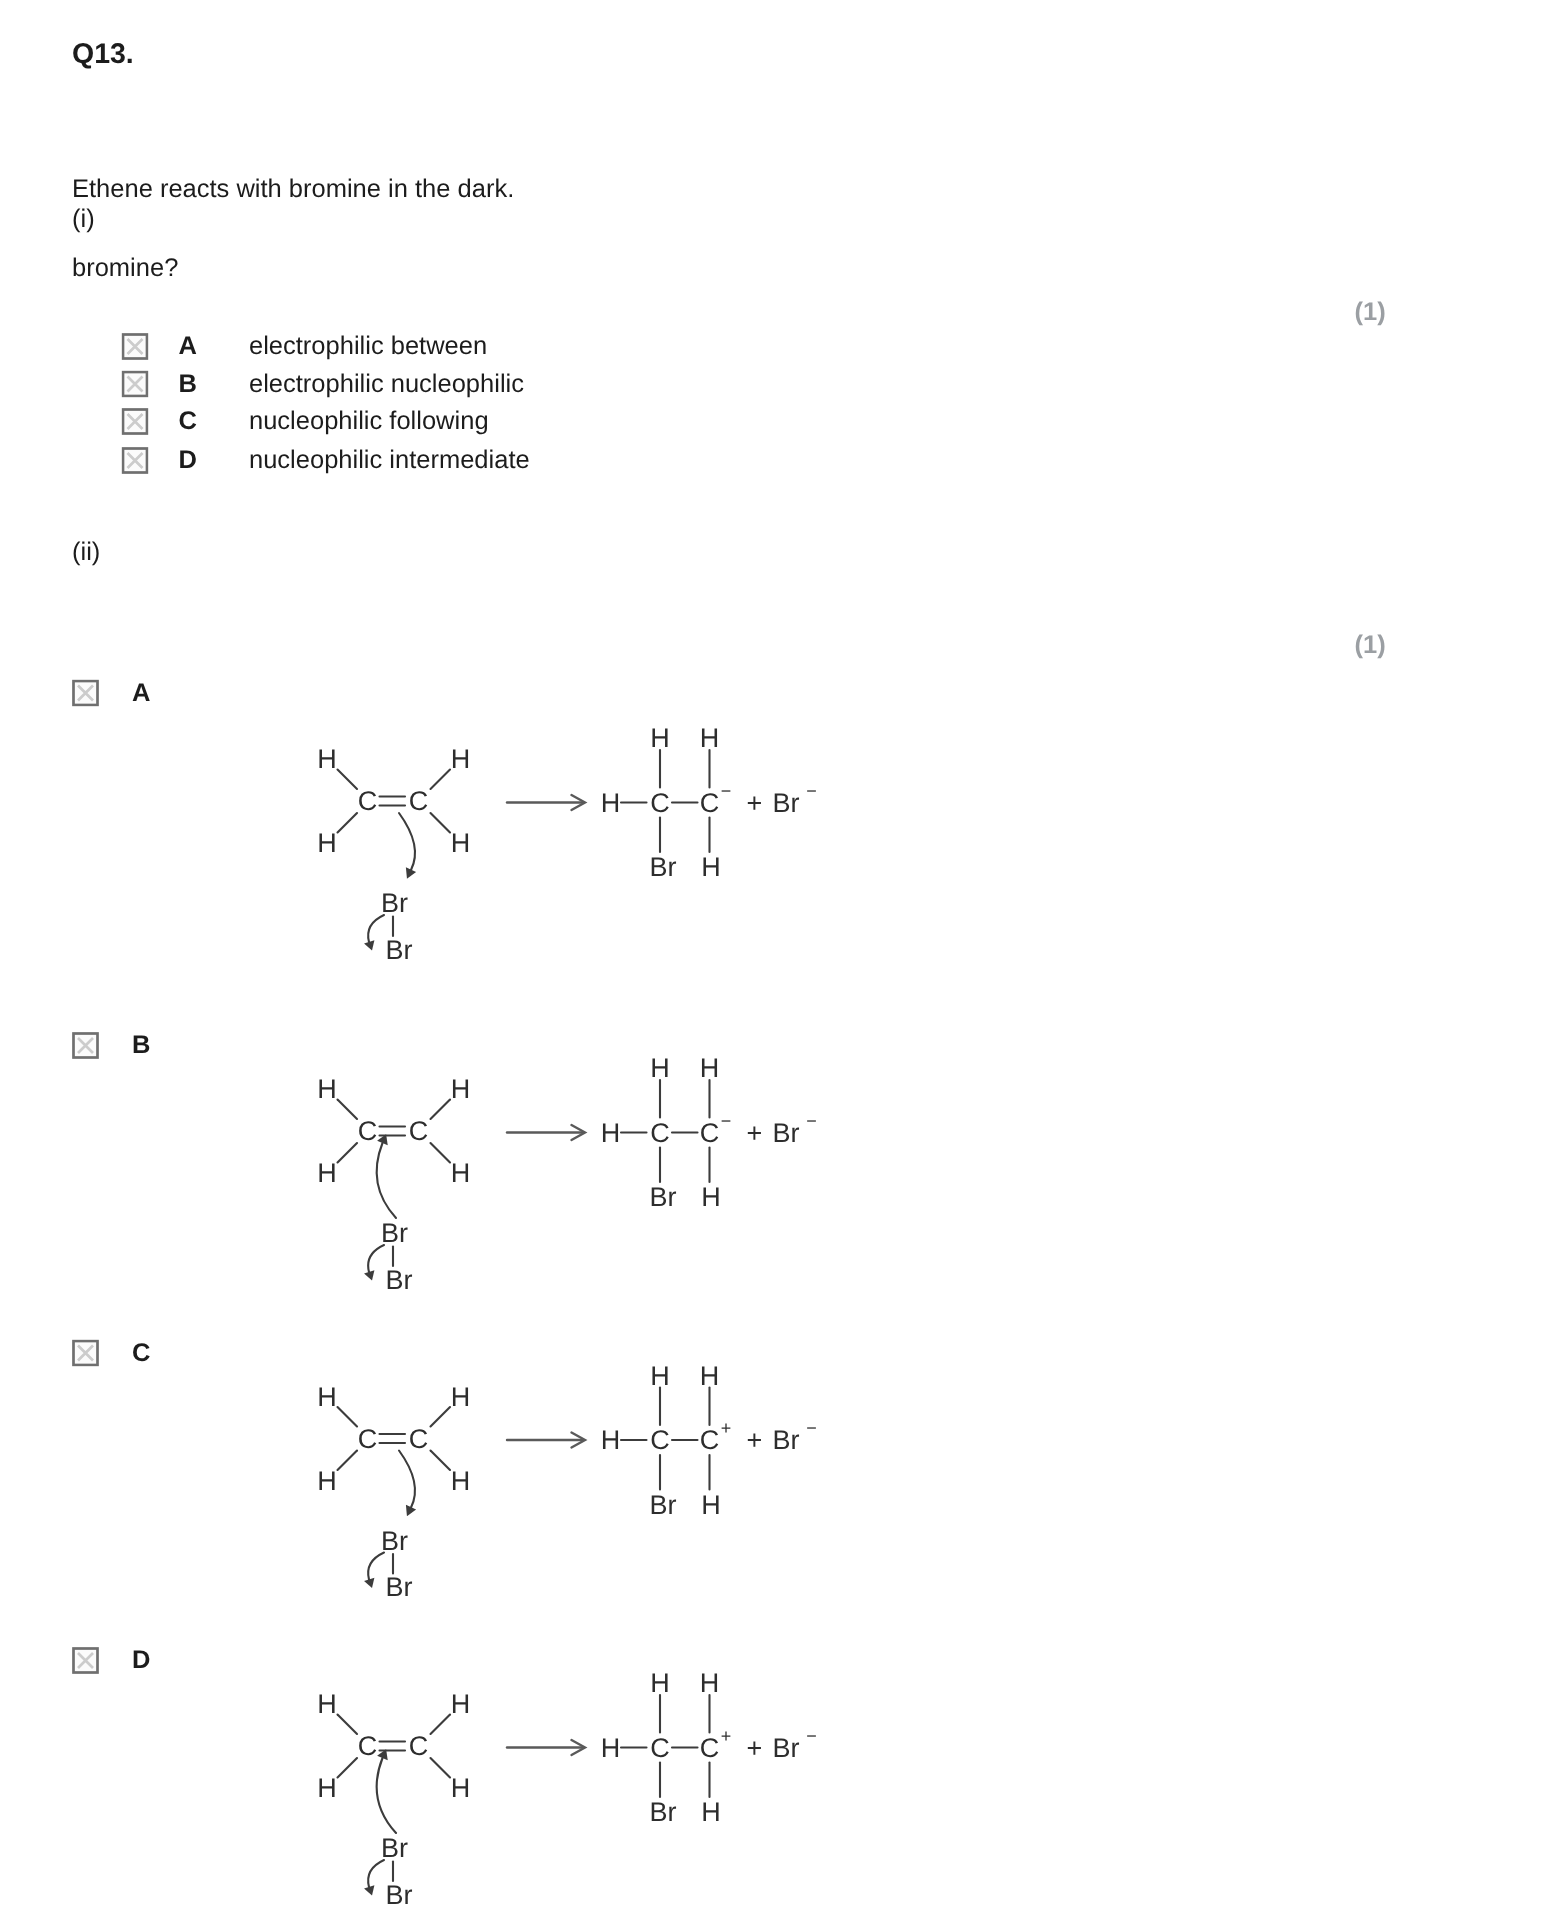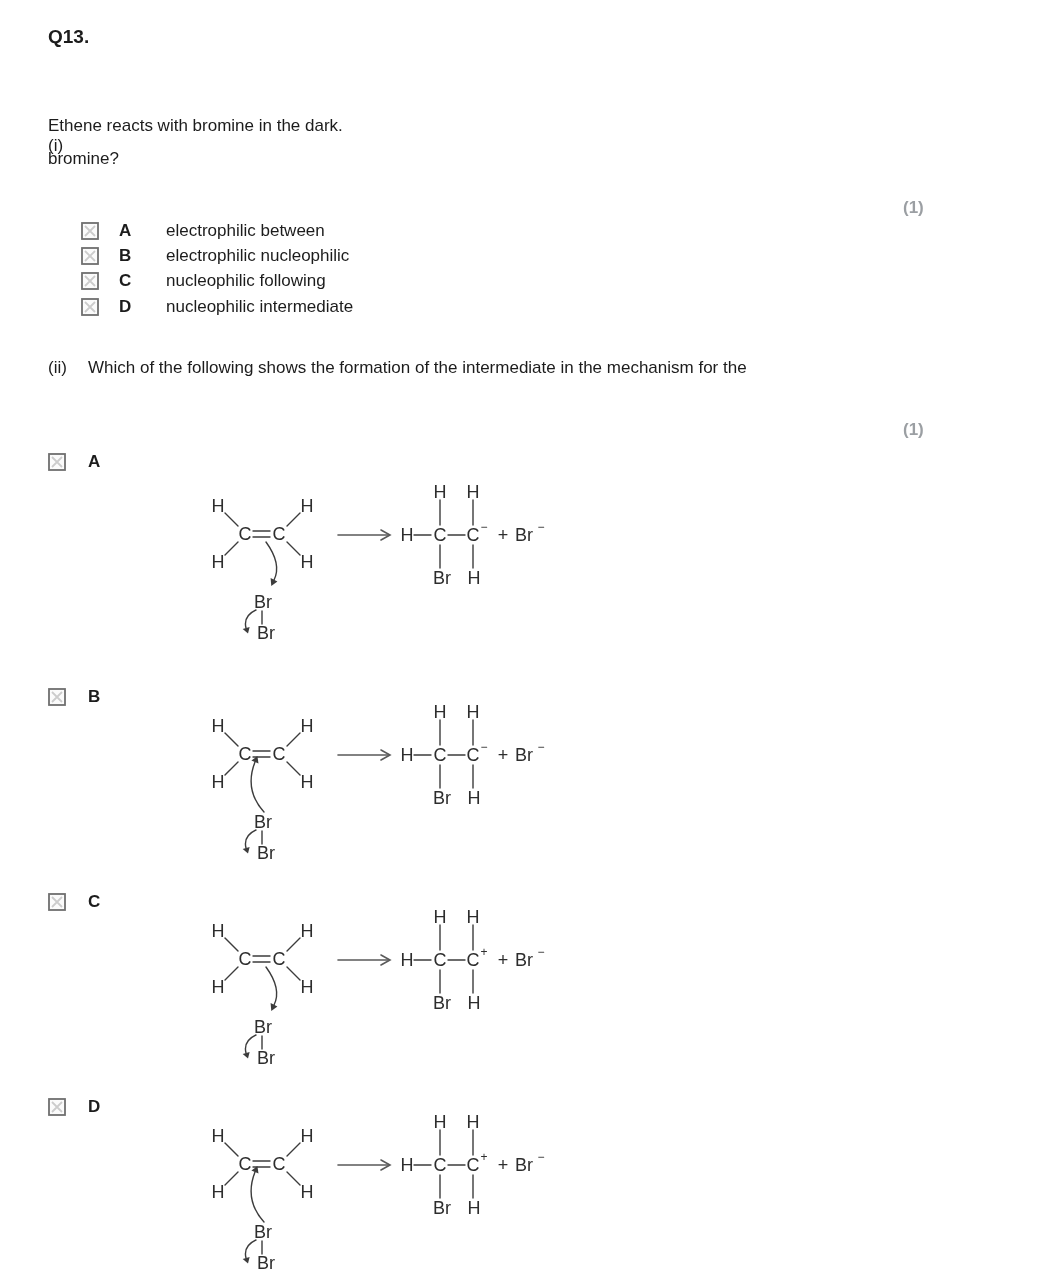--- a/index.html
+++ b/index.html
@@ -7,21 +7,21 @@
     position:relative;width:1038px;height:1288px;background:#ffffff;overflow:hidden;
     font-family:"Liberation Sans",sans-serif;color:#1c1c1c;
   }
   .abs{position:absolute;}
   .qnum{left:48px;top:26px;font-size:19px;font-weight:bold;}
   .intro{left:48px;top:88px;font-size:17px;margin-top:28px;}
   .pline{font-size:17px;}
   .plabel{position:absolute;left:48px;}
   .i-l1{left:90px;top:136px;}
   .i-lab{top:136px;}
-  .i-l2{left:48px;top:149px;}
+  .i-l2{left:48px;top:169px;}
   .ii-l1{left:88px;top:358px;}
   .ii-lab{top:358px;}
   .ii-l2{left:48px;top:385px;}
   .mark{font-size:17px;font-weight:bold;color:#9b9fa3;}
   .mark1{left:903px;top:198px;}
   .mark2{left:903px;top:420px;}
 
   .optrow{position:absolute;left:81px;height:24px;display:flex;align-items:center;font-size:17px;}
   .optrow .cb{width:18px;height:18px;display:inline-block;line-height:0;}
   .optrow .letter{display:inline-block;margin-left:20px;width:47px;font-weight:bold;}
@@ -79,21 +79,20 @@
   <div class="optrow r3">
     <span class="cb"><svg width="18" height="18" viewBox="0 0 18 18">
           <rect x="1" y="1" width="16" height="16" fill="#fbfbfb" stroke="#6f6f6f" stroke-width="1.8"></rect>
           <path d="M4 4 L14 14 M14 4 L4 14" stroke="#cccccc" stroke-width="1.8" fill="none"></path>
         </svg></span>
     <span class="letter">D</span>
     <span class="lbl">nucleophilic intermediate</span>
   </div>
 
   <span class="abs pline plabel ii-lab">(ii)</span>
-  <span class="abs pline ii-l1">Which of the following shows the formation of the intermediate in the mechanism for the</span>
   <span class="abs mark mark2">(1)</span>
 
   <div class="opt2-slot first" style="top:450px">
   <div class="opt-head">
     <span class="cb">
       <svg width="18" height="18" viewBox="0 0 18 18">
         <rect x="1" y="1" width="16" height="16" fill="#fbfbfb" stroke="#6f6f6f" stroke-width="1.8"></rect>
         <path d="M4 4 L14 14 M14 4 L4 14" stroke="#cccccc" stroke-width="1.8" fill="none"></path>
       </svg>
     </span>

